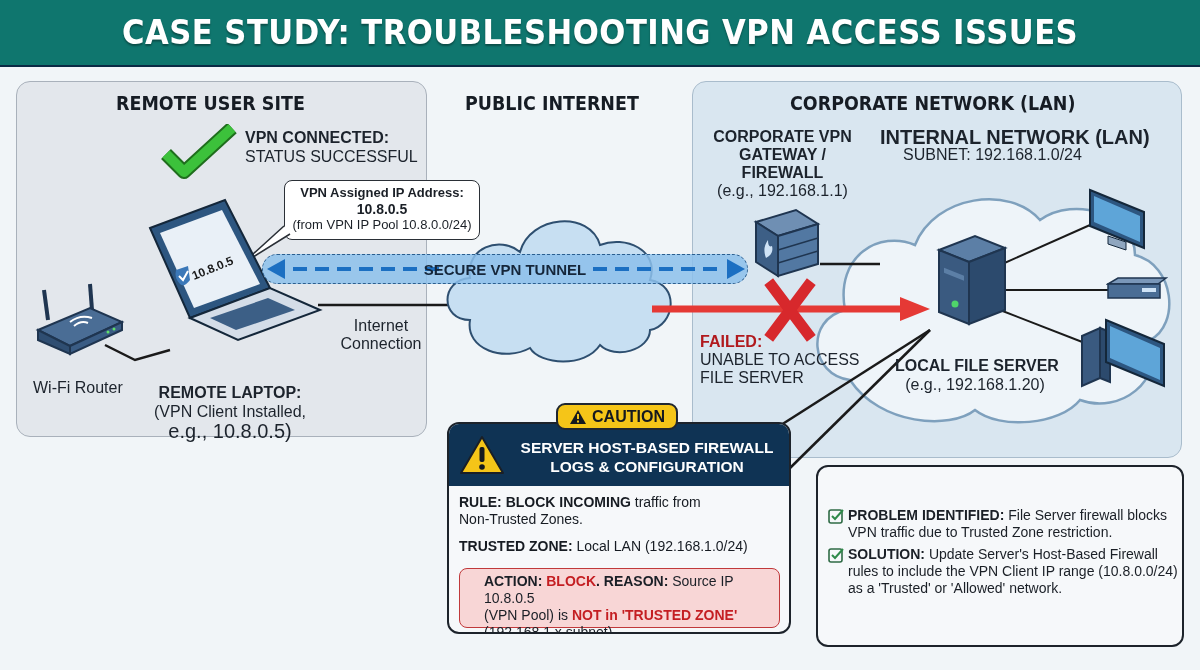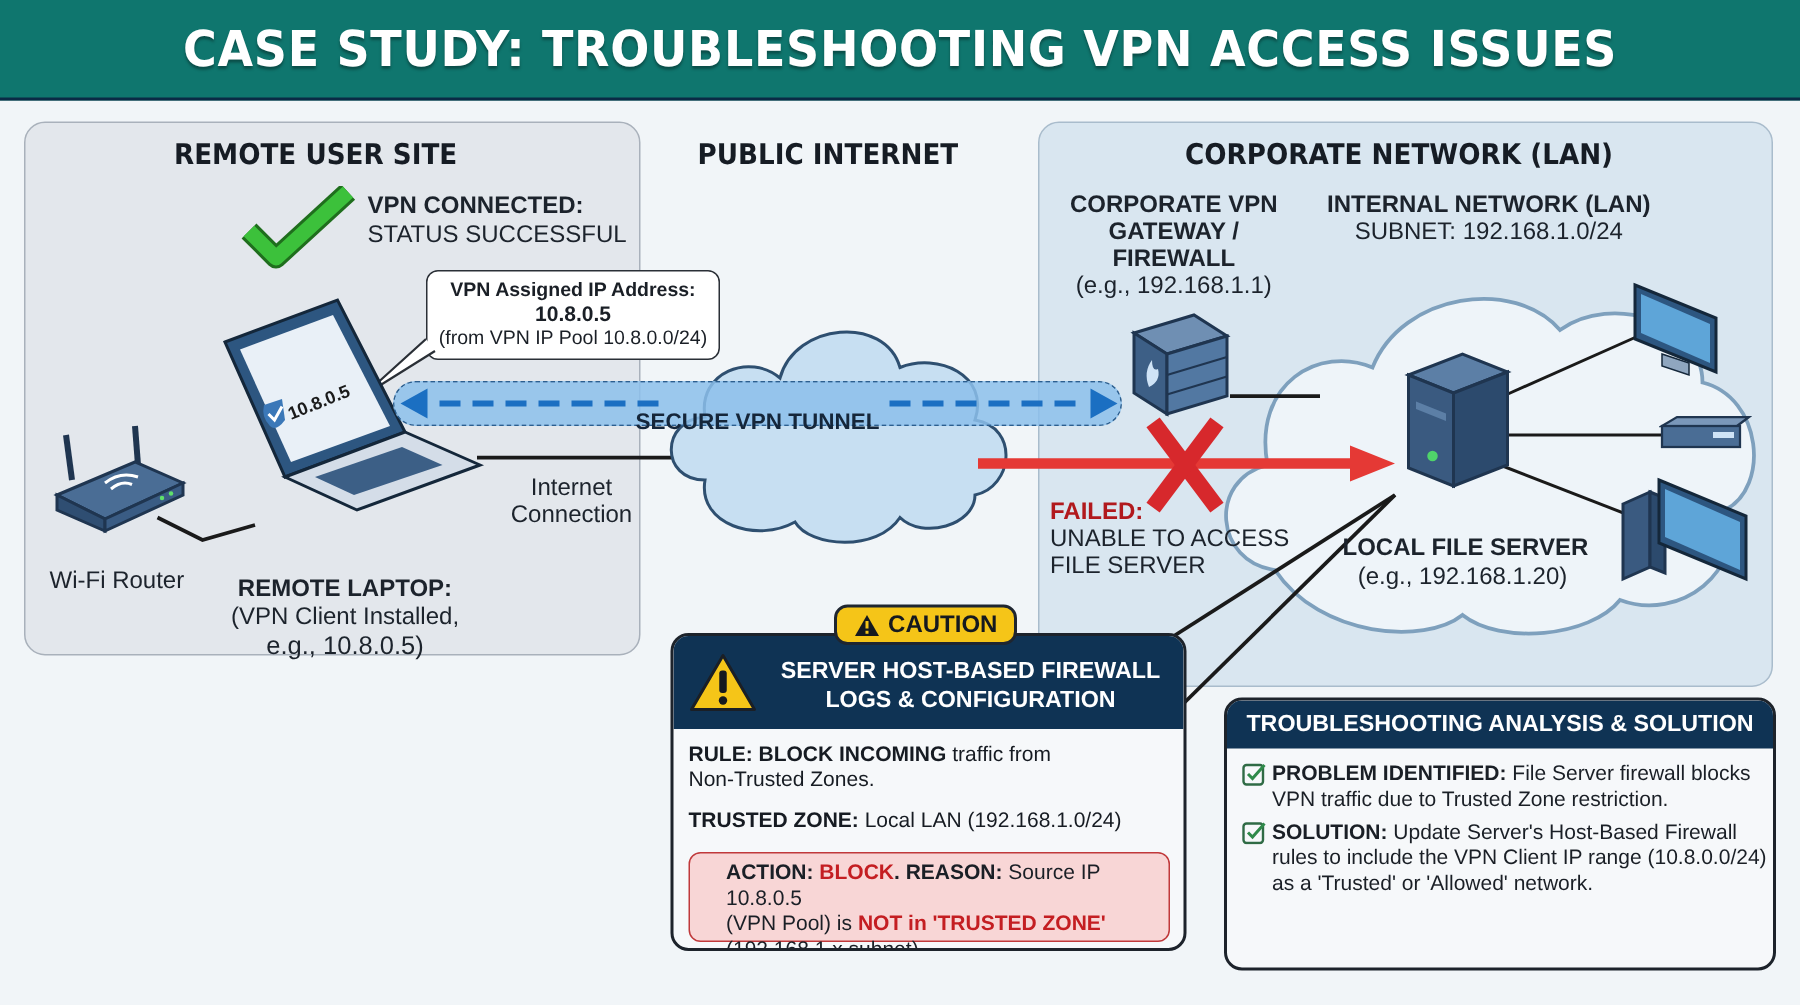--- a/index.html
+++ b/index.html
@@ -9,21 +9,21 @@
   .title-bar { left: 0; top: 0; width: 1200px; height: 67px; background: #0f766e; display: flex; align-items: center; justify-content: center; border-bottom: 2px solid #0a2a45; }
   .title-bar h1 { color: #fff; font-family: "DejaVu Sans", sans-serif; font-weight: bold; font-size: 33px; letter-spacing: 0.5px; transform: scaleX(0.93); text-shadow: 0 2px 2px rgba(0,0,0,0.35); }
   .panel-remote { left: 16px; top: 81px; width: 411px; height: 356px; background: #e3e7ec; border: 1.5px solid #a9b1bb; border-radius: 14px; }
   .panel-corp { left: 692px; top: 81px; width: 490px; height: 377px; background: #d9e6f0; border: 1.5px solid #a9bccc; border-radius: 14px; }
   .section-title { font-family: "DejaVu Sans", sans-serif; font-weight: bold; font-size: 19px; color: #161c24; white-space: nowrap; transform: scaleX(0.92); transform-origin: left center; }
   .t-bold { font-weight: bold; }
   .lbl { font-size: 15px; line-height: 18px; color: #1c232c; white-space: nowrap; }
   .ctr { text-align: center; }
   .callout { left: 284px; top: 180px; width: 196px; height: 60px; background: #fff; border: 1.5px solid #2a2f36; border-radius: 8px; text-align: center; padding-top: 4px; font-size: 13px; line-height: 16px; }
   .tunnel { left: 262px; top: 254px; width: 486px; height: 30px; background: rgba(140,192,235,0.85); border: 1.5px dashed #2c5f8f; border-radius: 15px; }
-  .tunnel-label { left: 0; top: 12px; width: 100%; height: 100%; display: flex; align-items: center; justify-content: center; font-weight: bold; font-size: 15px; color: #15263a; }
+  .tunnel-label { left: 0; top: 0; width: 100%; height: 100%; display: flex; align-items: center; justify-content: center; font-weight: bold; font-size: 15px; color: #15263a; }
   .caution-tag { left: 556px; top: 403px; width: 122px; height: 27px; background: #f5c518; border: 2px solid #1f2630; border-radius: 9px; display: flex; align-items: center; justify-content: center; gap: 5px; font-weight: bold; font-size: 16px; color: #15191f; z-index: 3; }
   .fw-box { left: 447px; top: 422px; width: 344px; height: 212px; background: #f6f8fa; border: 2px solid #1d232b; border-radius: 12px; overflow: hidden; }
   .fw-head { left: 0; top: 0; width: 100%; height: 62px; background: #0f3354; }
   .fw-head-text { left: 58px; top: 14px; width: 280px; color: #fff; font-weight: bold; font-size: 15.5px; line-height: 19px; text-align: center; }
   .fw-body { font-size: 14px; line-height: 17px; color: #161b22; }
   .alert { left: 10px; top: 144px; width: 321px; height: 60px; background: #f8d6d6; border: 1.5px solid #c0393b; border-radius: 8px; padding: 4px 24px; font-size: 14px; line-height: 17px; }
   .red { color: #c41e22; font-weight: bold; }
   .sol-box { left: 816px; top: 465px; width: 368px; height: 182px; background: #f6f8fa; border: 2px solid #1d232b; border-radius: 12px; overflow: hidden; }
   .sol-head { left: 0; top: 0; width: 100%; height: 32px; background: #0f3354; color: #fff; font-weight: bold; font-size: 15.5px; display: flex; align-items: center; justify-content: center; }
   .sol-item { left: 10px; width: 350px; font-size: 14px; line-height: 17px; padding-left: 20px; }
@@ -111,41 +111,41 @@
   <polygon points="40,64 92,40 92,48 40,72" fill="#3a5c84" stroke="#1f3550" stroke-width="2"></polygon>
   <path d="M40 40 Q50 32 62 36" stroke="#fff" stroke-width="2" fill="none"></path>
   <path d="M44 44 Q51 38 58 41" stroke="#fff" stroke-width="2" fill="none"></path>
   <circle cx="78" cy="50" r="1.5" fill="#5fe06a"></circle>
   <circle cx="84" cy="47" r="1.5" fill="#5fe06a"></circle>
 </svg>
 <div class="abs lbl" style="left:33px;top:379px;font-size:16px;">Wi-Fi Router</div>
 
 <div class="abs lbl t-bold ctr" style="left:150px;top:384px;width:160px;font-size:16px;">REMOTE LAPTOP:</div>
 <div class="abs lbl ctr" style="left:150px;top:403px;width:160px;font-size:16px;">(VPN Client Installed,</div>
-<div class="abs lbl ctr" style="left:150px;top:422px;width:160px;font-size:17px;">e.g., 10.8.0.5)</div>
+<div class="abs lbl ctr" style="left:150px;top:422px;width:160px;font-size:20px;">e.g., 10.8.0.5)</div>
 
 <div class="abs lbl ctr" style="left:336px;top:317px;width:90px;font-size:16px;">Internet</div>
 <div class="abs lbl ctr" style="left:336px;top:335px;width:90px;font-size:16px;">Connection</div>
 
 <div class="abs tunnel">
   <svg class="abs" style="left:0;top:0;" width="486" height="30">
     <line x1="30" y1="14" x2="180" y2="14" stroke="#1b6fc2" stroke-width="4" stroke-dasharray="14 8"></line>
     <line x1="330" y1="14" x2="460" y2="14" stroke="#1b6fc2" stroke-width="4" stroke-dasharray="14 8"></line>
     <polygon points="4,14 22,4 22,24" fill="#1b6fc2"></polygon>
     <polygon points="482,14 464,4 464,24" fill="#1b6fc2"></polygon>
   </svg>
   <div class="abs tunnel-label">SECURE VPN TUNNEL</div>
 </div>
 
 <div class="abs lbl t-bold ctr" style="left:700px;top:128px;width:165px;font-size:16px;">CORPORATE VPN</div>
 <div class="abs lbl t-bold ctr" style="left:700px;top:146px;width:165px;font-size:16px;">GATEWAY /</div>
 <div class="abs lbl t-bold ctr" style="left:700px;top:164px;width:165px;font-size:16px;">FIREWALL</div>
 <div class="abs lbl ctr" style="left:700px;top:182px;width:165px;font-size:16px;">(e.g., 192.168.1.1)</div>
 
-<div class="abs lbl t-bold ctr" style="left:880px;top:128px;width:225px;font-size:16px;">INTERNAL NETWORK (LAN)</div>
+<div class="abs lbl t-bold ctr" style="left:880px;top:128px;width:225px;font-size:20px;">INTERNAL NETWORK (LAN)</div>
 <div class="abs lbl ctr" style="left:880px;top:146px;width:225px;font-size:16px;">SUBNET: 192.168.1.0/24</div>
 
 <svg class="abs" style="left:752px;top:208px;" width="70" height="70">
   <polygon points="4,14 44,2 66,16 26,28" fill="#6f8fb3" stroke="#1f3550" stroke-width="2"></polygon>
   <polygon points="4,14 26,28 26,68 4,54" fill="#3d5f86" stroke="#1f3550" stroke-width="2"></polygon>
   <polygon points="26,28 66,16 66,56 26,68" fill="#5278a2" stroke="#1f3550" stroke-width="2"></polygon>
   <line x1="26" y1="42" x2="66" y2="30" stroke="#1f3550" stroke-width="1.5"></line>
   <line x1="26" y1="55" x2="66" y2="43" stroke="#1f3550" stroke-width="1.5"></line>
   <path d="M14 50 Q10 40 16 32 Q16 40 20 38 Q22 46 14 50 Z" fill="#cfe3f6"></path>
 </svg>
@@ -220,21 +220,20 @@
     <span class="red">BLOCK</span><b>.</b>
     <span class="t-bold">REASON:</span>
     <span>Source IP 10.8.0.5</span><br>
     <span>(VPN Pool) is</span>
     <span class="red">NOT in 'TRUSTED ZONE'</span><br>
     <span>(192.168.1.x subnet)</span>
   </div>
 </div>
 
 <div class="abs sol-box">
-  <div class="abs sol-head">TROUBLESHOOTING ANALYSIS &amp; SOLUTION</div>
   <div class="abs sol-item" style="top:40px;">
     <svg class="chk" width="16" height="16">
         <rect x="1" y="2" width="13" height="13" rx="2" fill="none" stroke="#2f6b45" stroke-width="1.6"></rect>
         <path d="M4 8 L7 11 L15 2" stroke="#2f8a4a" stroke-width="2" fill="none"></path>
       </svg>
     <span class="t-bold">PROBLEM IDENTIFIED:</span>
     <span>File Server firewall blocks VPN traffic due to Trusted Zone restriction.</span>
   </div>
   <div class="abs sol-item" style="top:79px;">
     <svg class="chk" width="16" height="16">

